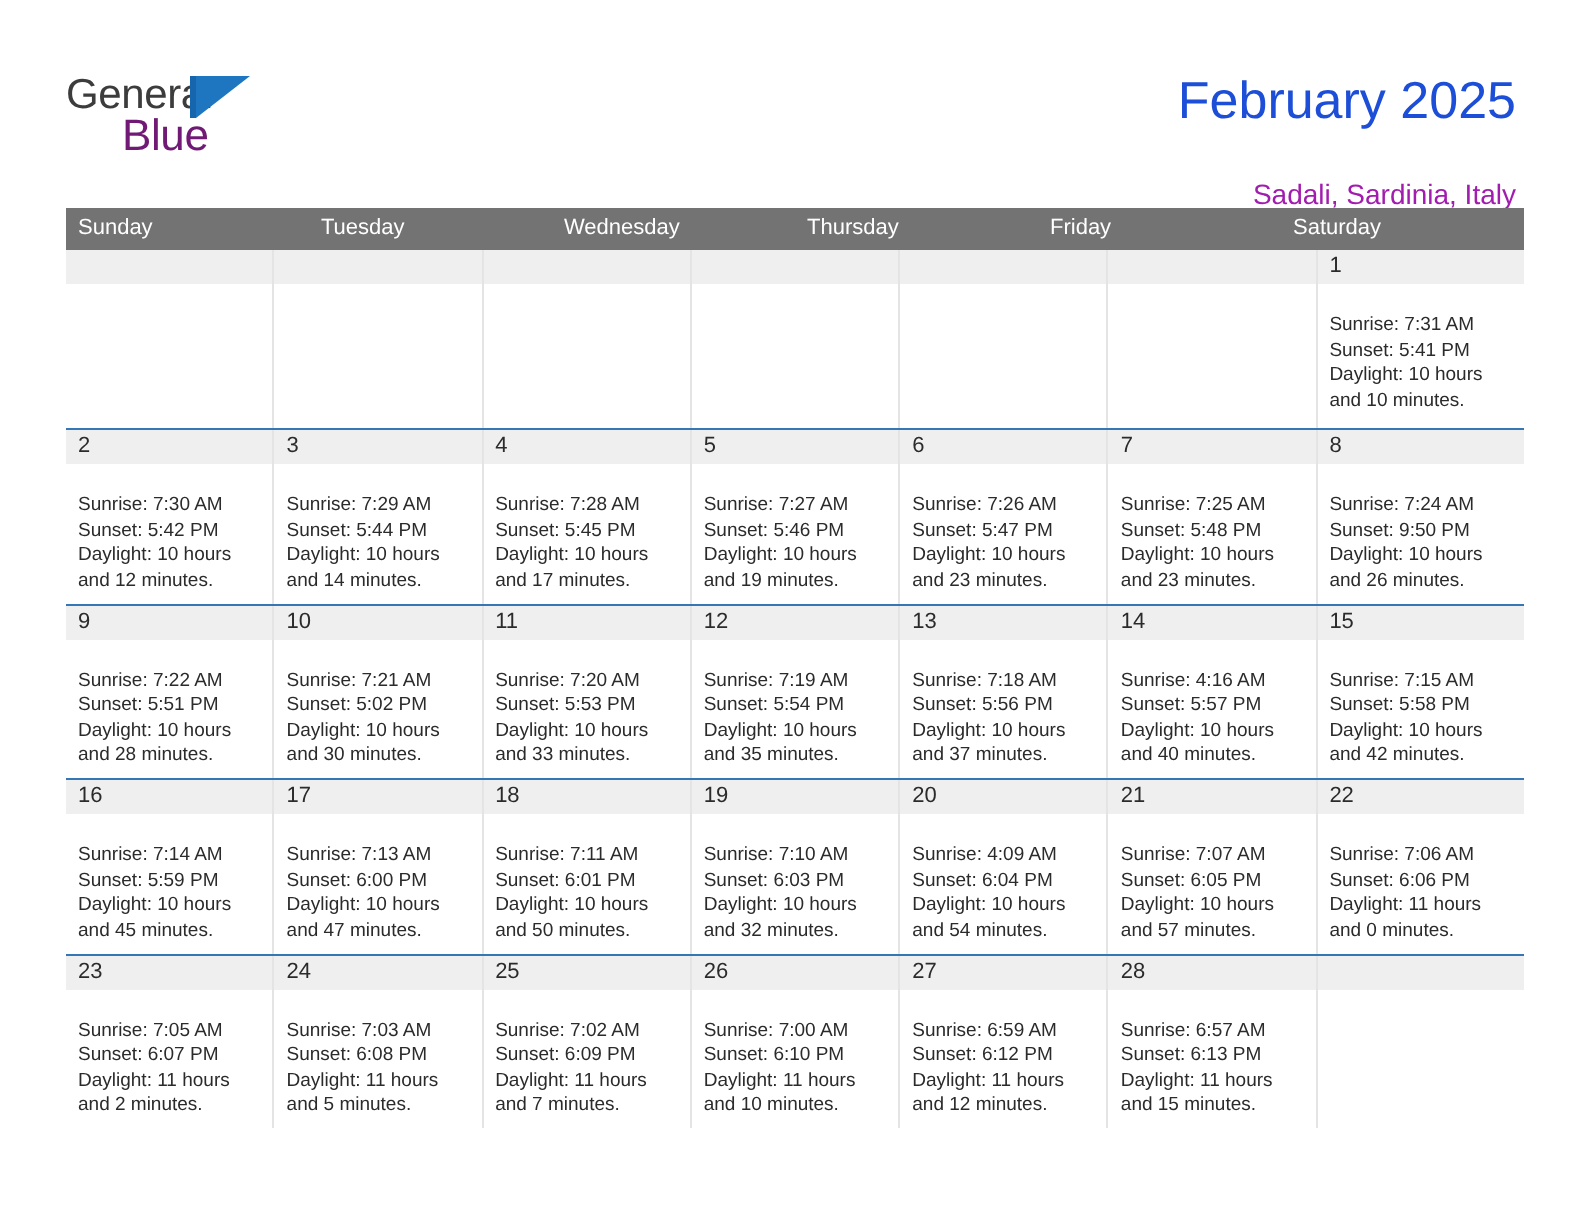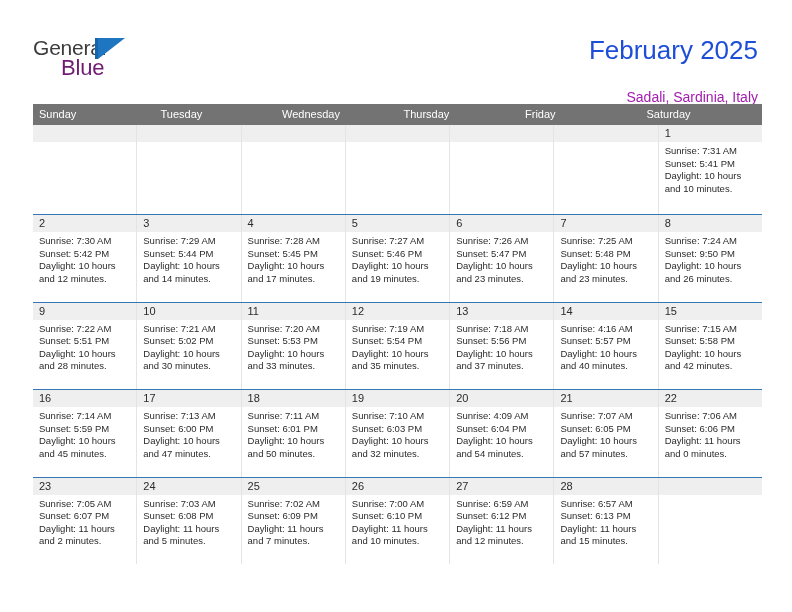--- a/index.html
+++ b/index.html
@@ -158,20 +158,21 @@
     color: #2b2b2b;
     padding-left: 6px;
     line-height: 17px;
     display: block;
   }
   .day-info {
     padding: 3px 5px 0 6px;
     font-size: 9.5px;
     line-height: 12.6px;
     color: #2b2b2b;
+    margin-top: 12px;
   }
   .day-info div {
     white-space: normal;
   }
 </style>
 </head>
 <body>
 
 <div class="page">
 

